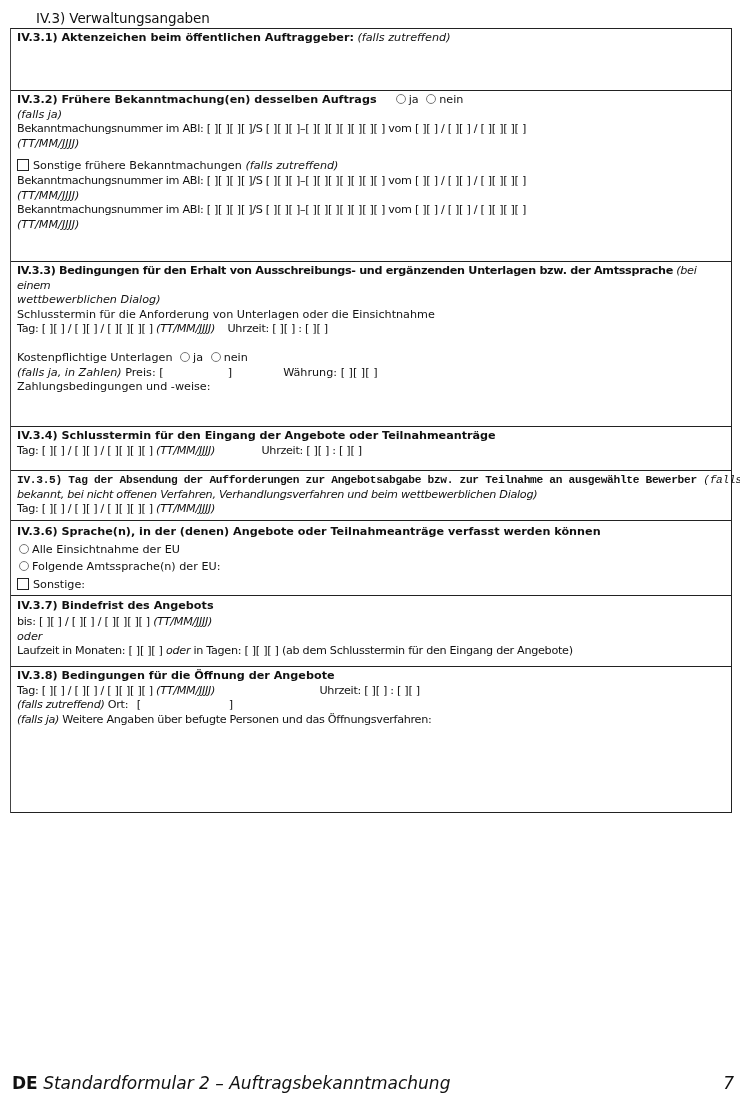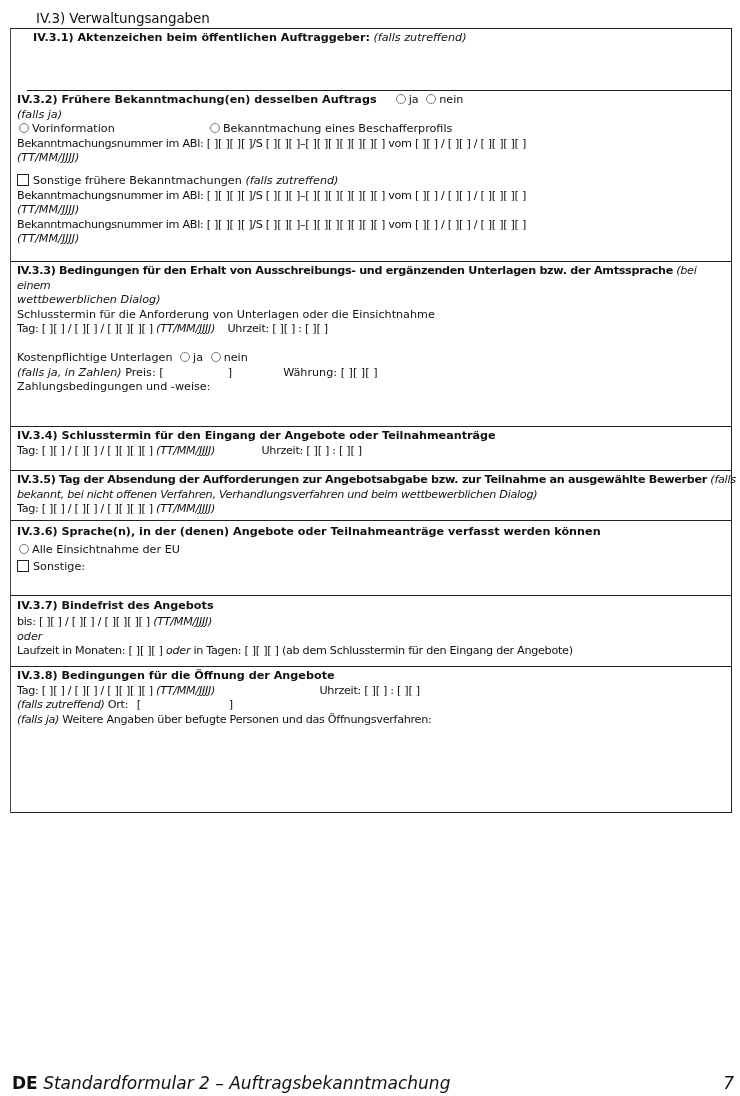--- a/index.html
+++ b/index.html
@@ -22,39 +22,34 @@
   .footer b { font-weight:bold; }
   .cond { letter-spacing:-0.3px; }
 </style>
 </head>
 <body>
 
 <div class="page-title">IV.3) Verwaltungsangaben</div>
 
 <div class="form">
 
-  <div class="sec" style="height:62px;margin-left:16px;">
+  <div class="sec" style="height:62px;">
     <span class="h">IV.3.1) Aktenzeichen beim öffentlichen Auftraggeber:</span>
     <i>(falls zutreffend)</i>
     <div style="height:40px;"></div>
   </div>
 
   <div class="sec" style="height:171px;">
     <div class="line">
       <span class="h">IV.3.2) Frühere Bekanntmachung(en) desselben Auftrags</span>
       <span class="gap" style="width:8px"></span>
       <span class="radio"></span><span>ja</span>
       <span class="radio"></span><span>nein</span>
     </div>
     <div class="line"><i>(falls ja)</i></div>
-    <div class="line">
-      <span class="radio" style="margin-left:2px"></span><span>Vorinformation</span>
-      <span class="gap" style="width:84px"></span>
-      <span class="radio"></span><span>Bekanntmachung eines Beschafferprofils</span>
-    </div>
     <div class="line cond">
       <span>Bekanntmachungsnummer im ABl:</span>
       <span>[ ][ ][ ][ ]/S [ ][ ][ ]–[ ][ ][ ][ ][ ][ ][ ] vom [ ][ ] / [ ][ ] / [ ][ ][ ][ ]</span>
     </div>
     <div class="line"><i>(TT/MM/JJJJ)</i></div>
     <div style="height:8px"></div>
     <div class="line">
       <span class="check"></span><span>Sonstige frühere Bekanntmachungen</span>
       <i>(falls zutreffend)</i>
     </div>
@@ -107,35 +102,36 @@
       <span>Tag:</span>
       <span>[ ][ ] / [ ][ ] / [ ][ ][ ][ ]</span>
       <i>(TT/MM/JJJJ)</i>
       <span class="gap" style="width:40px"></span>
       <span>Uhrzeit:</span>
       <span>[ ][ ] : [ ][ ]</span>
     </div>
   </div>
 
   <div class="sec" style="height:50px;">
-    <div class="cond" style="white-space:nowrap;">
+    <div class="cond" style="white-space:nowrap;font-family:Liberation Mono, monospace;">
       <span class="h">IV.3.5) Tag der Absendung der Aufforderungen zur Angebotsabgabe bzw. zur Teilnahme an ausgewählte Bewerber</span>
       <i>(falls</i>
     </div>
     <div class="cond"><i>bekannt, bei nicht offenen Verfahren, Verhandlungsverfahren und beim wettbewerblichen Dialog)</i></div>
     <div class="line cond">
       <span>Tag:</span>
       <span>[ ][ ] / [ ][ ] / [ ][ ][ ][ ]</span>
       <i>(TT/MM/JJJJ)</i>
     </div>
   </div>
 
   <div class="sec" style="height:75px; line-height:17.5px;">
     <div class="h">IV.3.6) Sprache(n), in der (denen) Angebote oder Teilnahmeanträge verfasst werden können</div>
     <div class="line"><span class="radio" style="margin-left:2px"></span><span>Alle Einsichtnahme der EU</span></div>
+    <div class="line"><span class="radio" style="margin-left:2px"></span><span>Folgende Amtssprache(n) der EU:</span></div>
     <div class="line"><span class="check"></span><span>Sonstige:</span></div>
   </div>
 
   <div class="sec" style="height:71px; line-height:16px;">
     <div class="h">IV.3.7) Bindefrist des Angebots</div>
     <div class="line cond">
       <span>bis:</span>
       <span>[ ][ ] / [ ][ ] / [ ][ ][ ][ ]</span>
       <i>(TT/MM/JJJJ)</i>
     </div>

